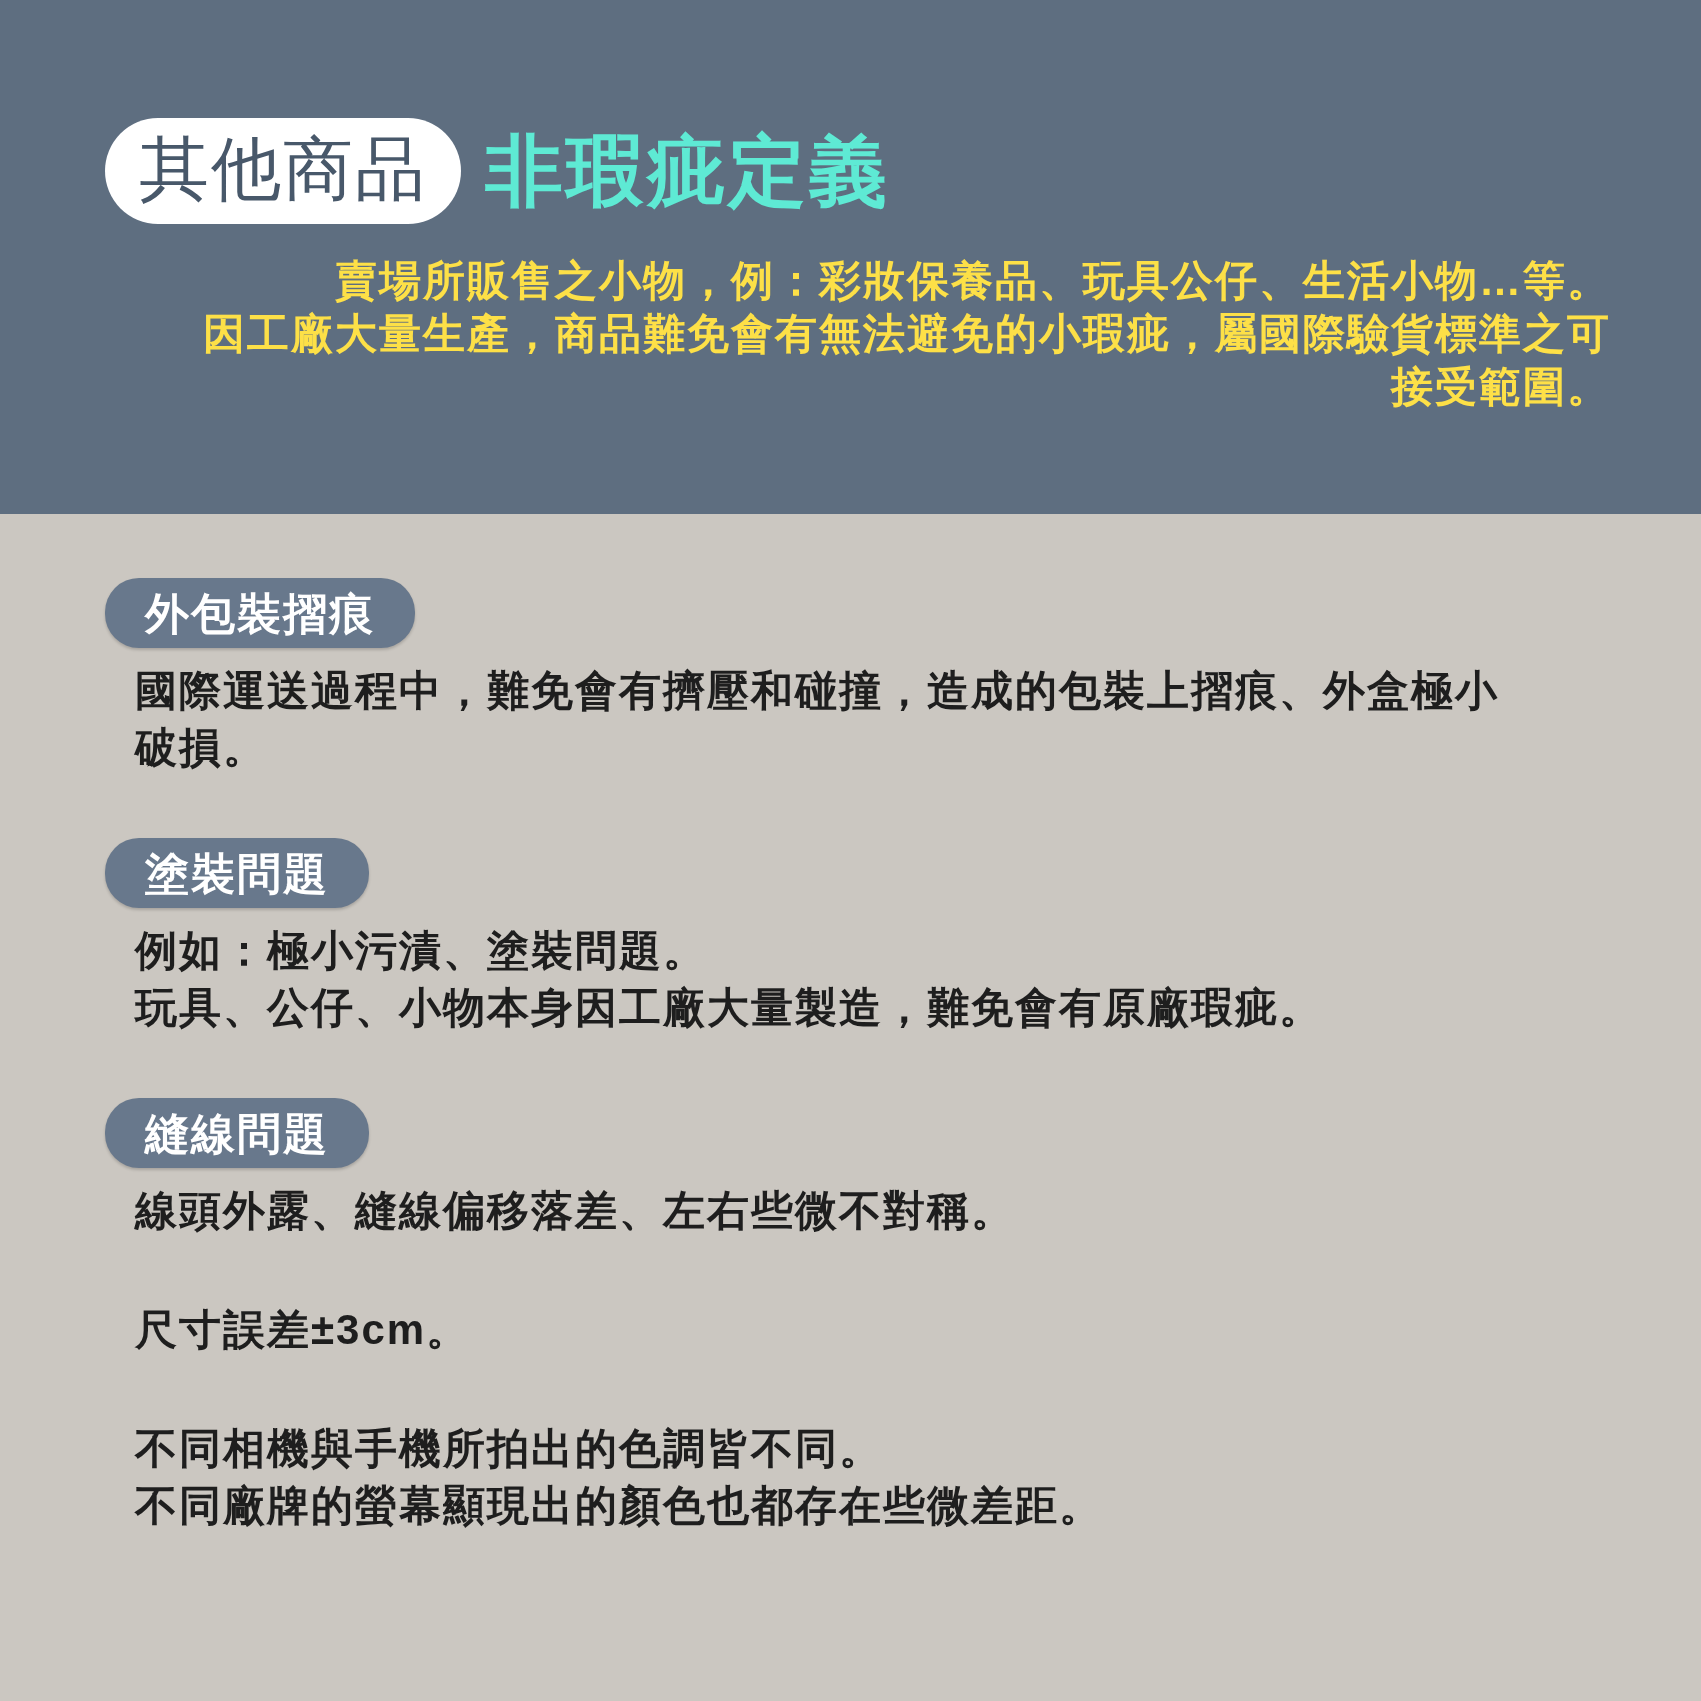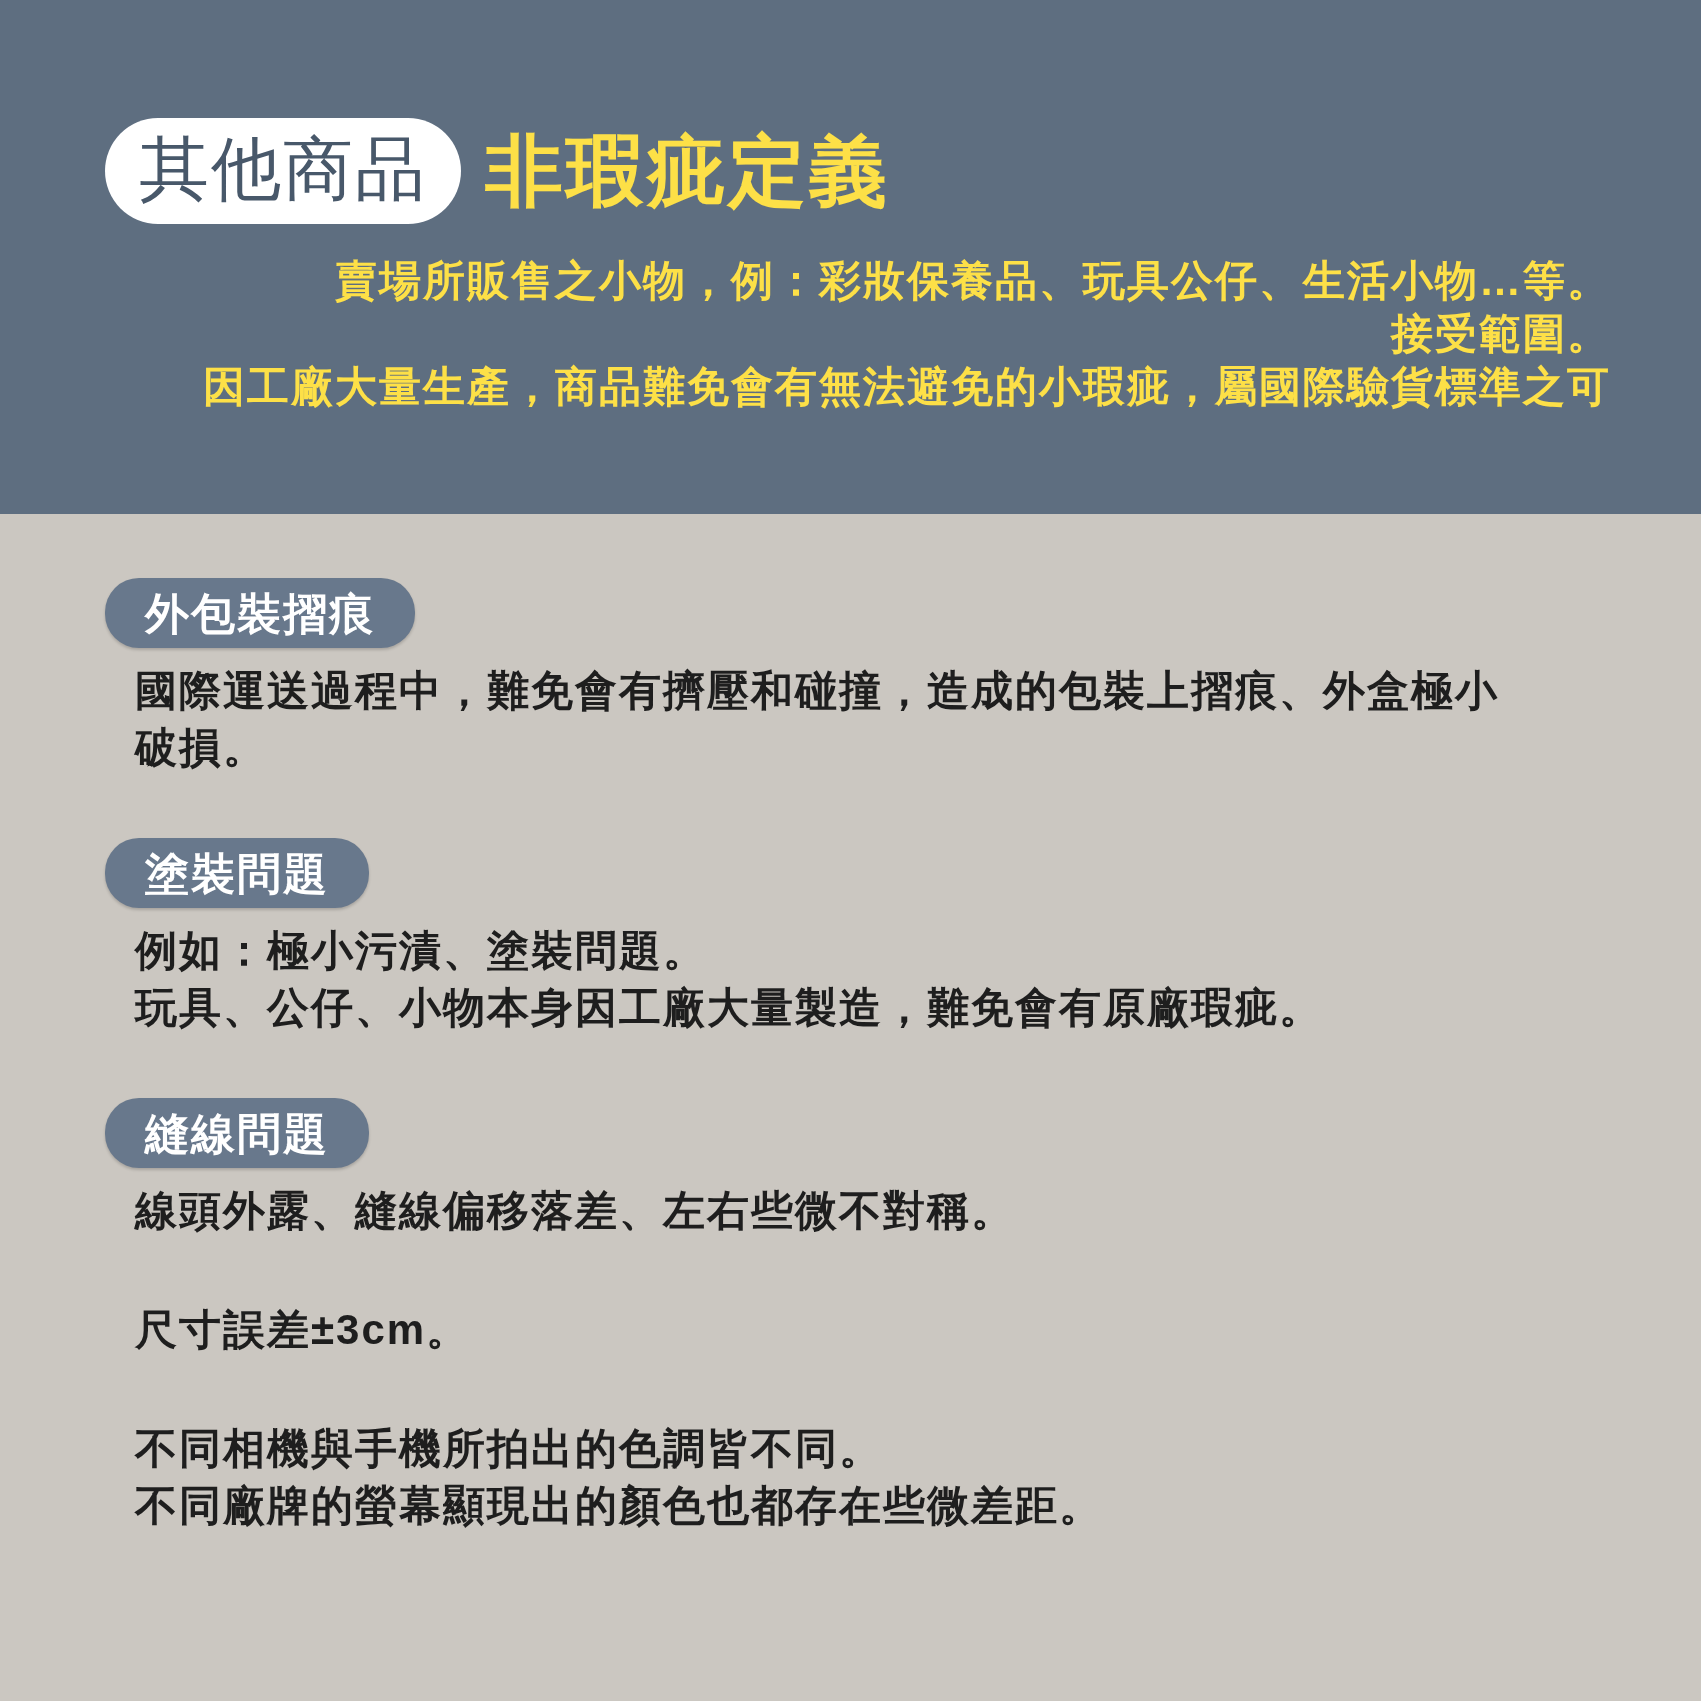--- a/index.html
+++ b/index.html
@@ -35,21 +35,21 @@
     font-weight: 400;
     font-size: 70px;
     line-height: 1;
     padding: 16px 34px 20px 34px;
     border-radius: 60px;
     letter-spacing: 2px;
     white-space: nowrap;
   }
   .title {
     margin: 0;
-    color: #fde047;
+    color: #5eead4;
     font-family: "DejaVu Serif", "Liberation Serif", serif;
     font-weight: 700;
     font-size: 78px;
     line-height: 1;
     letter-spacing: 3px;
     white-space: nowrap;
     text-align: center;
   }
   .intro {
     margin: 30px 0 0 2px;
@@ -97,22 +97,22 @@
 
 <div class="page">
 
   <header class="hero">
     <div class="hero-title-row">
       <span class="badge">其他商品</span>
       <h1 class="title">非瑕疵定義</h1>
     </div>
     <p class="intro">
       <span class="line">賣場所販售之小物，例：彩妝保養品、玩具公仔、生活小物…等。</span>
+      <span class="line">因工廠大量生產，商品難免會有無法避免的小瑕疵，屬國際驗貨標準之可</span>
       <span class="line">接受範圍。</span>
-      <span class="line">因工廠大量生產，商品難免會有無法避免的小瑕疵，屬國際驗貨標準之可</span>
     </p>
   </header>
 
   <main class="content">
 
     <section class="section">
       <div class="pill">外包裝摺痕</div>
       <div class="sec-lines">
         <span class="line">國際運送過程中，難免會有擠壓和碰撞，造成的包裝上摺痕、外盒極小</span>
         <span class="line">破損。</span>

